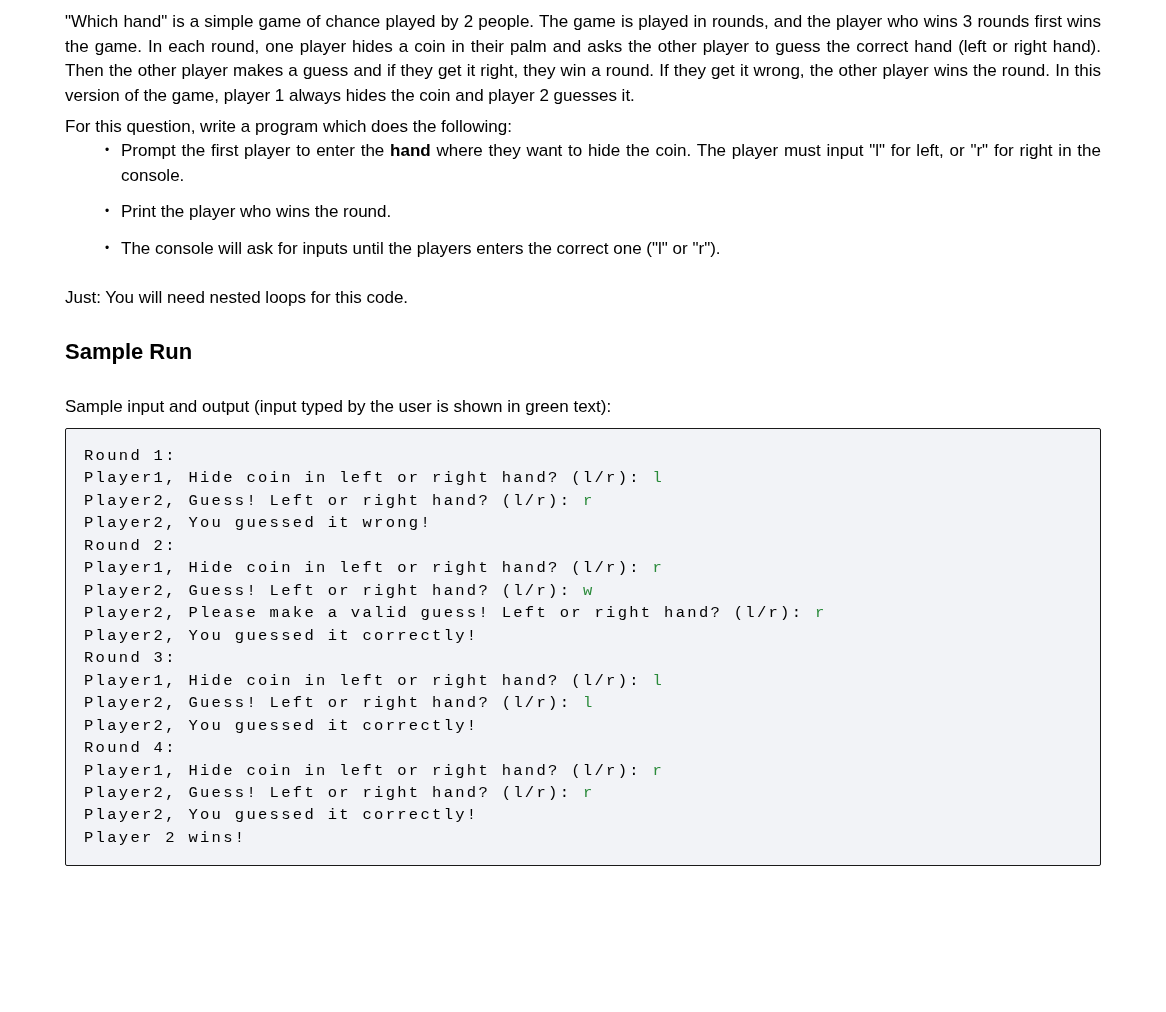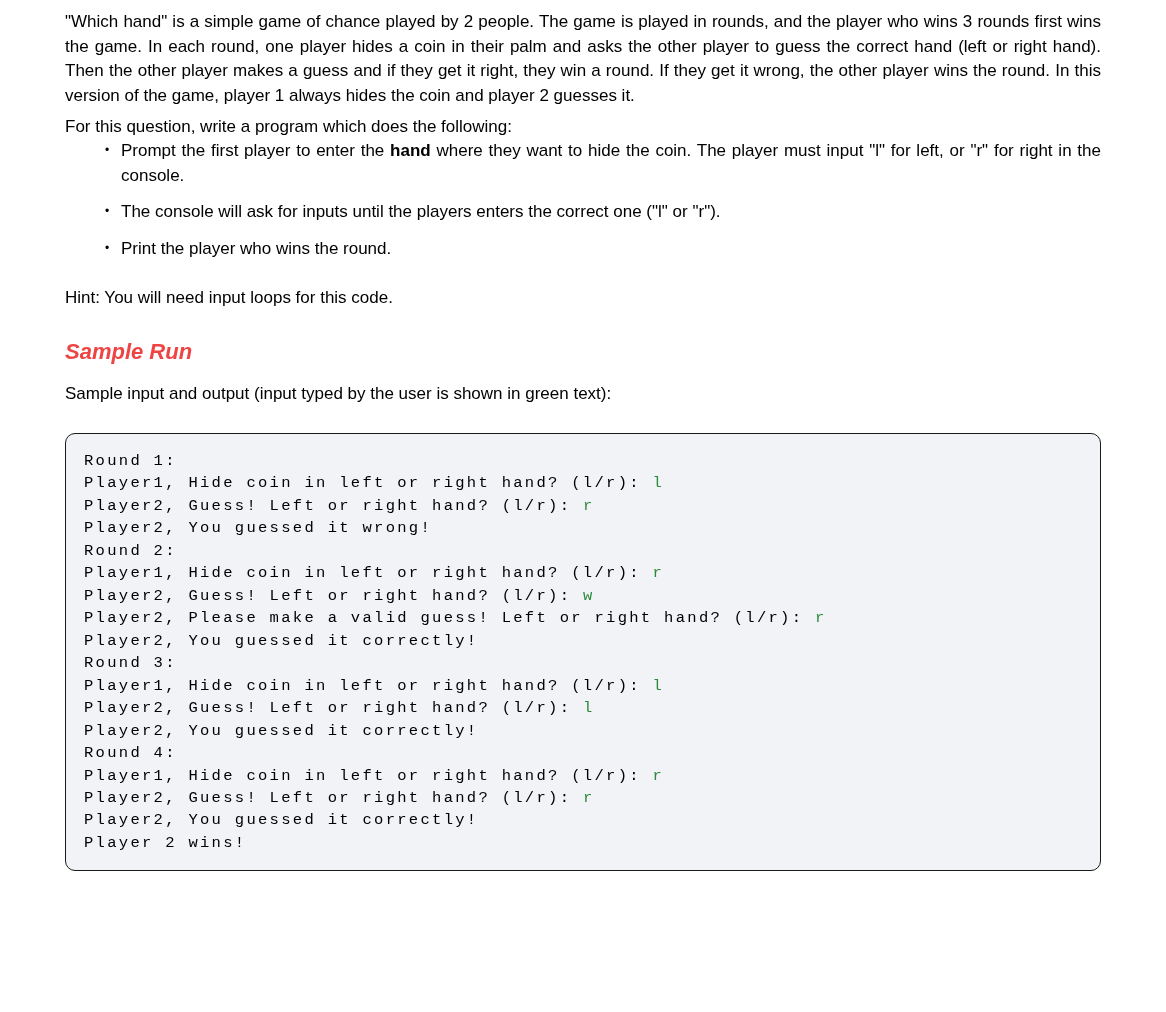--- a/index.html
+++ b/index.html
@@ -41,32 +41,31 @@
       font-size: 12px;
       line-height: 1.9;
     }
     .bold {
       font-weight: 700;
     }
     .hint {
       margin-bottom: 26px;
     }
     h2.sample-run {
-      color: #ef4444;
+      color: #000000;
       font-size: 22px;
       font-weight: 700;
-      margin-bottom: 14px;
-      font-style: italic;
+      margin-bottom: 27px;
     }
     .sample-lead {
-      margin-bottom: 26px;
+      margin-bottom: 8px;
     }
     .code-box {
       border: 1px solid #1a1a1a;
-      border-radius: 10px;
+      border-radius: 2px;
       background: #f2f3f7;
       padding: 16px 18px;
       font-family: 'Courier New', Courier, monospace;
       font-size: 15.5px;
       line-height: 1.45;
       letter-spacing: 2.3px;
       white-space: pre;
       overflow-x: auto;
     }
     .code-box .inp {
@@ -76,25 +75,25 @@
 </head>
 <body>
 
 <p class="intro-para">"Which hand" is a simple game of chance played by 2 people. The game is played in rounds, and the player who wins 3 rounds first wins the game. In each round, one player hides a coin in their palm and asks the other player to guess the correct hand (left or right hand). Then the other player makes a guess and if they get it right, they win a round. If they get it wrong, the other player wins the round. In this version of the game, player 1 always hides the coin and player 2 guesses it.</p>
 <p class="lead-para">For this question, write a program which does the following:</p>
 
 <ul class="main-list">
   <li>
     <span>Prompt the first player to enter the </span><span class="bold">hand</span><span> where they want to hide the coin. The player must input "l" for left, or "r" for right in the console.</span>
   </li>
+  <li>Print the player who wins the round.</li>
   <li>The console will ask for inputs until the players enters the correct one ("l" or "r").</li>
-  <li>Print the player who wins the round.</li>
 </ul>
 
-<p class="hint">Hint: You will need input loops for this code.</p>
+<p class="hint">Just: You will need nested loops for this code.</p>
 
 <h2 class="sample-run">Sample Run</h2>
 
 <p class="sample-lead">Sample input and output (input typed by the user is shown in green text):</p>
 
 <div class="code-box"><span>Round 1:</span>
 <span>Player1, Hide coin in left or right hand? (l/r): </span><span class="inp">l</span>
 <span>Player2, Guess! Left or right hand? (l/r): </span><span class="inp">r</span>
 <span>Player2, You guessed it wrong!</span>
 <span>Round 2:</span>

